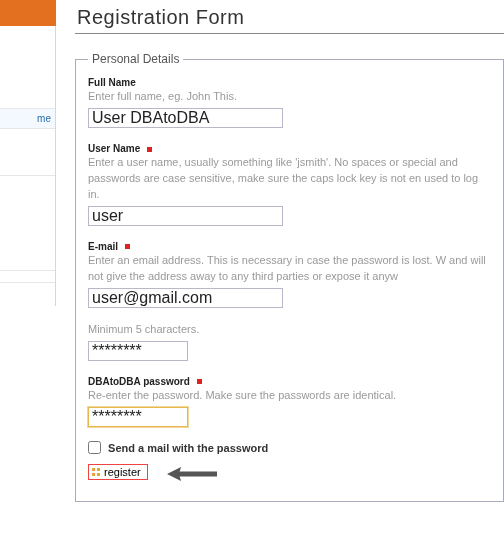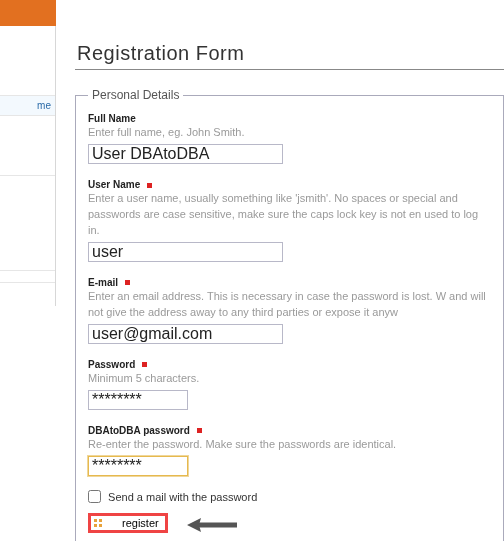--- a/index.html
+++ b/index.html
@@ -29,21 +29,21 @@
     position: absolute;
     top: 26px;
     left: 55px;
     width: 1px;
     height: 280px;
     background: #d7d7d7;
   }
   .nav-item {
     position: absolute;
     left: 0;
-    top: 95px;
+    top: 108px;
     width: 55px;
     padding: 4px 4px;
     border-top: 1px solid #e6e6e6;
     border-bottom: 1px solid #e6e6e6;
     font-size: 10px;
     color: #2a6aa8;
     text-align: right;
     background: #f3f9fe;
   }
   .nav-sep1 { position:absolute; left:0; top:175px; width:55px; height:1px; background:#e6e6e6;}
@@ -56,21 +56,20 @@
     right: 0;
   }
   h1.page-title {
     font-family: "Trebuchet MS", Verdana, sans-serif;
     font-size: 20px;
     font-weight: normal;
     color: #333;
     border-bottom: 1px solid #888;
     padding: 6px 0 4px 2px;
     letter-spacing: 0.5px;
-    margin-top: 36px;
   }
   fieldset {
     border: 1px solid #aab;
     margin-top: 18px;
     padding: 10px 12px 18px 12px;
   }
   legend {
     font-size: 12px;
     color: #555;
     padding: 0 4px;
@@ -106,30 +105,30 @@
     color: #222;
   }
   input.txt.focused {
     border: 1px solid #e6b94f;
     outline: 1px solid #f0d79a;
   }
   .checkbox-row {
     margin: 6px 0 10px 0;
   }
   .checkbox-row input { vertical-align: middle; margin-right:4px;}
-  .checkbox-row label { font-weight: normal; font-size: 11px; vertical-align: middle;}
+  .checkbox-row label { font-weight: bold; font-size: 11px; vertical-align: middle;}
   .register-btn {
-    border: 3px solid #ef4444;
+    border: 1px solid #ef4444;
     background: #fff;
     font-size: 11px;
     padding: 1px 6px 1px 3px;
     cursor: pointer;
     display: inline-flex;
     align-items: center;
-    gap: 19px;
+    gap: 3px;
     font-family: Verdana, sans-serif;
   }
   .register-btn .dots {
     display: inline-block;
     width: 9px;
     height: 9px;
     position: relative;
   }
   .register-btn .dots::before,
   .register-btn .dots::after {
@@ -163,21 +162,21 @@
 <div class="main">
   <h1 class="page-title">Registration Form</h1>
 
   <fieldset>
     <legend>Personal Details</legend>
 
     <div class="field">
       <div class="label-row">
         <span class="flabel">Full Name</span>
       </div>
-      <div class="hint">Enter full name, eg. John Smith.</div>
+      <div class="hint">Enter full name, eg. John This.</div>
       <input class="txt" type="text" value="User DBAtoDBA" style="">
     </div>
 
     <div class="field">
       <div class="label-row">
         <span class="flabel">User Name</span>
         <span class="req"></span>
       </div>
       <div class="hint">Enter a user name, usually something like 'jsmith'. No spaces or special and passwords are case sensitive, make sure the caps lock key is not en used to log in.</div>
       <input class="txt" type="text" value="user" style="">
@@ -186,24 +185,20 @@
     <div class="field">
       <div class="label-row">
         <span class="flabel">E-mail</span>
         <span class="req"></span>
       </div>
       <div class="hint">Enter an email address. This is necessary in case the password is lost. W and will not give the address away to any third parties or expose it anyw</div>
       <input class="txt" type="text" value="user@gmail.com" style="">
     </div>
 
     <div class="field">
-      <div class="label-row">
-        <span class="flabel">Password</span>
-        <span class="req"></span>
-      </div>
       <div class="hint">Minimum 5 characters.</div>
       <input class="txt" type="text" style="width: 100px;" value="********">
     </div>
 
     <div class="field">
       <div class="label-row">
         <span class="flabel">DBAtoDBA password</span>
         <span class="req"></span>
       </div>
       <div class="hint">Re-enter the password. Make sure the passwords are identical.</div>

